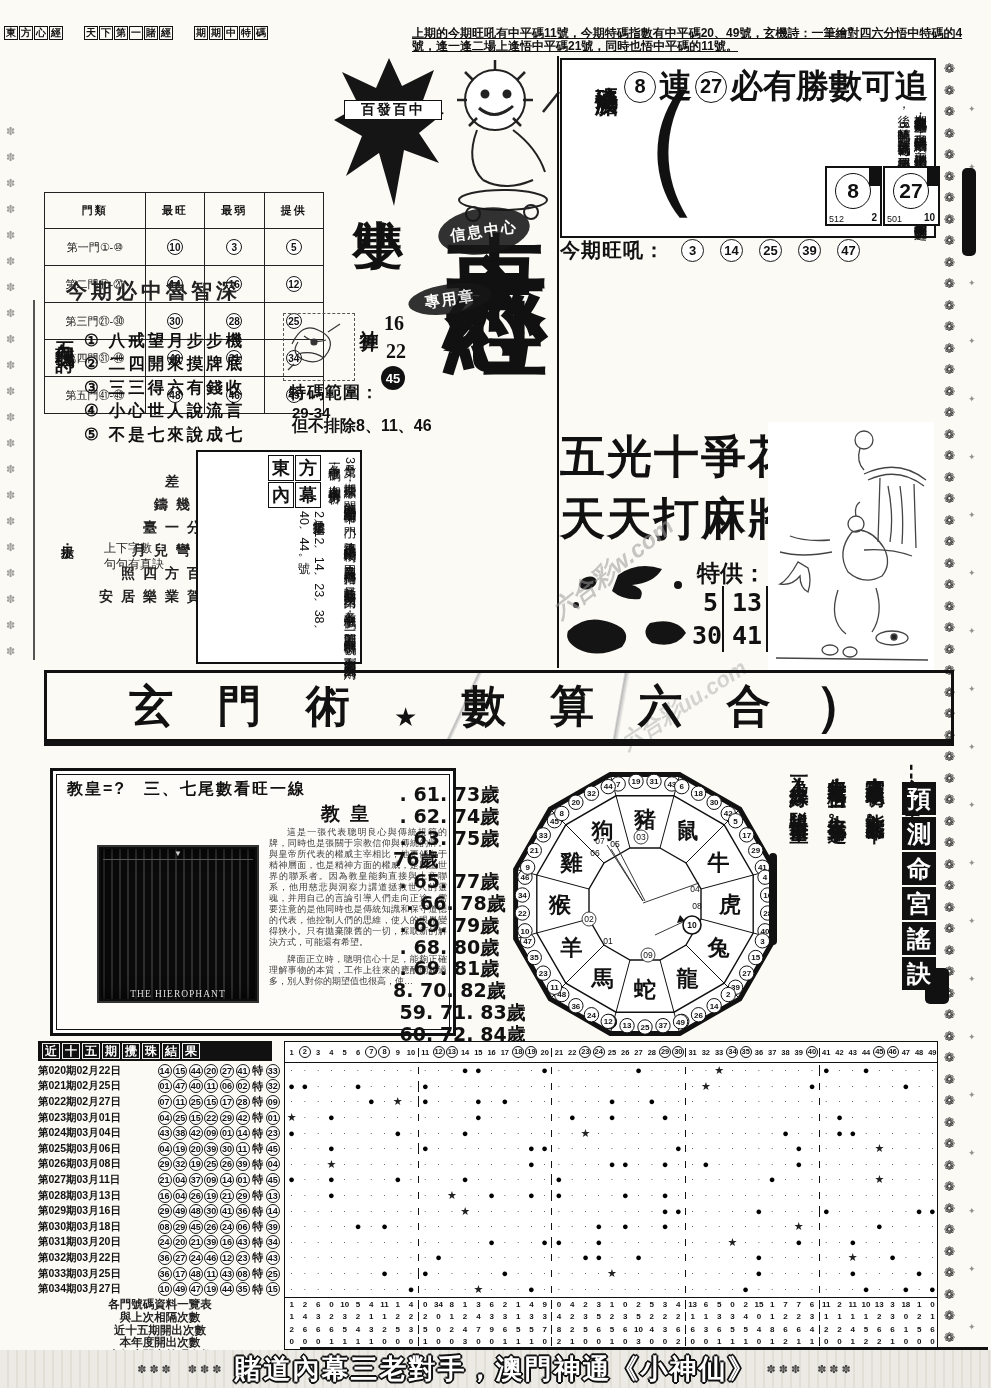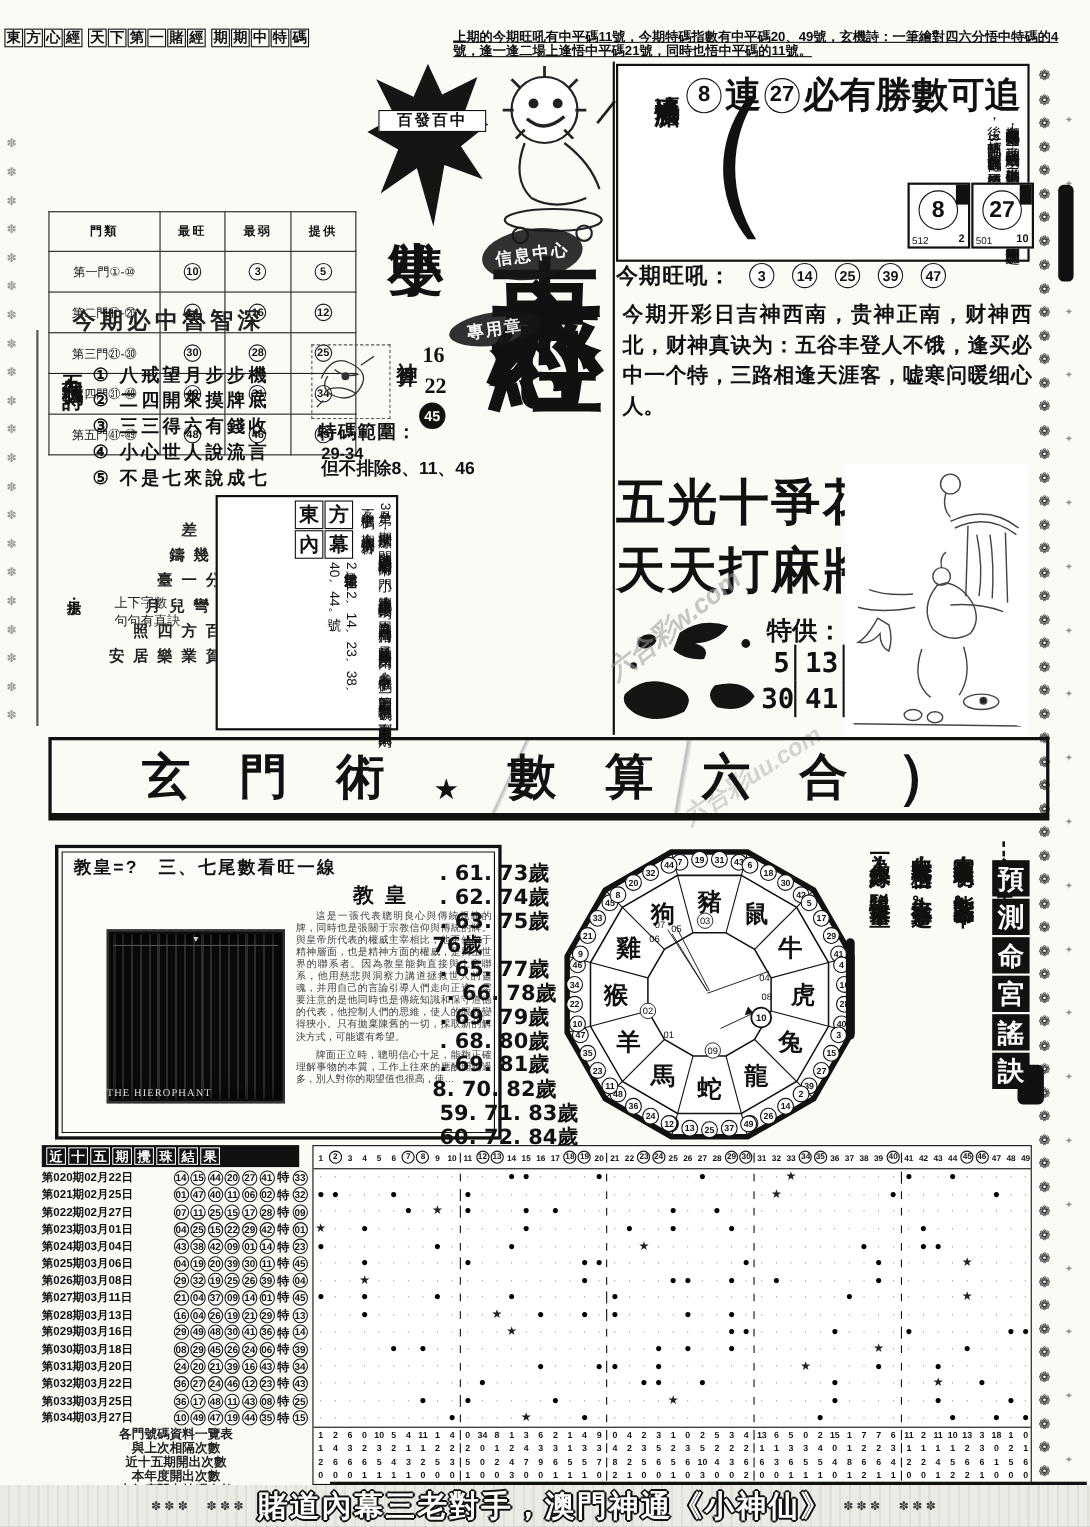--- a/index.html
+++ b/index.html
@@ -7,21 +7,21 @@
         font-family:"Liberation Sans","DejaVu Sans",sans-serif;color:#111;}
   .abs{position:absolute;}
   .vtext{writing-mode:vertical-rl;text-orientation:mixed;}
   .circ{display:inline-flex;align-items:center;justify-content:center;border:1.3px solid #1a1a1a;
         border-radius:50%;box-sizing:border-box;background:#fff;font-weight:bold;}
   .c15{width:16px;height:16px;font-size:10px;}
   .c13{width:14px;height:14px;font-size:9px;flex:0 0 14px;}
   .c22{width:23px;height:23px;font-size:13px;}
   .bx{display:inline-block;border:1px solid #111;padding:0 1px;margin-right:1px;font-weight:bold;line-height:1.15;}
   
-  #masthead{left:4px;top:26px;font-size:13px;display:flex;gap:4px;}
+  #masthead{left:4px;top:26px;font-size:10px;display:flex;gap:20px;}
   #headline{left:412px;top:27px;width:556px;font-size:12px;font-weight:bold;text-decoration:underline;line-height:1.1;}
   
   #gate-table{left:44px;top:192px;width:280px;}
   #gate-table table{border-collapse:collapse;width:100%;}
   #gate-table th,#gate-table td{border:1px solid #222;font-size:11px;text-align:center;padding:10px;height:15px;}
   #gate-table th{font-weight:bold;letter-spacing:2px;}
   #slogan1{left:66px;top:277px;font-size:21px;letter-spacing:4px;color:#222;font-weight:600;}
   #xiaoshuang{left:346px;top:180px;font-size:50px;font-weight:900;line-height:1.26;}
   
   #poem5-label{left:52px;top:326px;font-size:19px;font-weight:bold;letter-spacing:3px;}
@@ -84,21 +84,21 @@
   #banner .ch{font-size:44px;font-weight:900;}
   #banner .star{font-size:26px;margin-top:22px;}
   #banner .paren{font-size:54px;font-weight:bold;}
   
   #tarot-box{left:50px;top:768px;width:406px;height:268px;border:3px solid #111;box-shadow:inset 0 0 0 3px #fff,inset 0 0 0 4px #111;
              background:#fdfcf8;box-sizing:border-box;}
   #tarot-heading{position:absolute;left:14px;top:8px;font-size:16px;font-weight:900;letter-spacing:2px;}
   #tarot-card{position:absolute;left:44px;top:74px;width:162px;height:158px;background:#0d0d0d;
               box-shadow:inset 0 0 0 2px #333,inset 0 0 0 4px #0d0d0d, inset 0 0 22px #000;
               background-image:repeating-linear-gradient(90deg,#0a0a0a 0 6px,#2e2e2e 6px 8px);}
-  #tarot-card .cap{position:absolute;left:0;right:0;bottom:4px;text-align:left;color:#ddd;font-size:9.5px;
+  #tarot-card .cap{position:absolute;left:0;right:0;bottom:4px;text-align:center;color:#ddd;font-size:9.5px;
                    font-family:"Liberation Serif",serif;letter-spacing:1px;}
   #tarot-card .top{position:absolute;left:6px;right:6px;top:4px;height:10px;border-bottom:1px solid #555;color:#ccc;font-size:8px;text-align:center;}
   #tarot-title{position:absolute;left:268px;top:30px;font-size:19px;font-weight:900;letter-spacing:10px;}
   #tarot-text{position:absolute;left:216px;top:56px;width:178px;height:196px;font-size:9px;line-height:11px;
               color:#3c3c3c;text-align:justify;filter:blur(.2px);}
   #tarot-text p{margin:0 0 6px 0;text-indent:18px;}
   
   #ages{left:393px;top:784px;font-size:19px;font-weight:bold;line-height:21.8px;white-space:pre;
         font-family:"DejaVu Sans","Liberation Sans",sans-serif;}
   
@@ -450,21 +450,20 @@
   </div>
 
   <div class="abs" id="wanghou">
     <span class="lab">今期旺吼：</span>
   <span class="circ c22">3</span>
       <span class="circ c22">14</span>
       <span class="circ c22">25</span>
       <span class="circ c22">39</span>
       <span class="circ c22">47</span>
     </div>
-  <div class="abs" id="fortune">今期开彩日吉神西南，贵神正南，财神西北，财神真诀为：五谷丰登人不饿，逢买必中一个特，三路相逢天涯客，嘘寒问暖细心人。</div>
 
   <div class="abs" id="slogan2">
     <div>五光十爭花</div>
     <div>天天打麻將</div>
   </div>
   <svg class="abs" style="left:558px;top:545px;" width="205" height="130">
     <g fill="#141414">
       <ellipse cx="30" cy="38" rx="9" ry="6" transform="rotate(-20 30 38)"></ellipse>
       <path d="M60 30 q20 -14 44 -6 q-8 14 -30 16 q14 4 8 14 q-16 2 -28 -8 z"></path>
       <path d="M10 86 q18 -18 44 -8 q22 8 10 24 q-24 12 -44 2 q-14 -8 -10 -18 z"></path>

